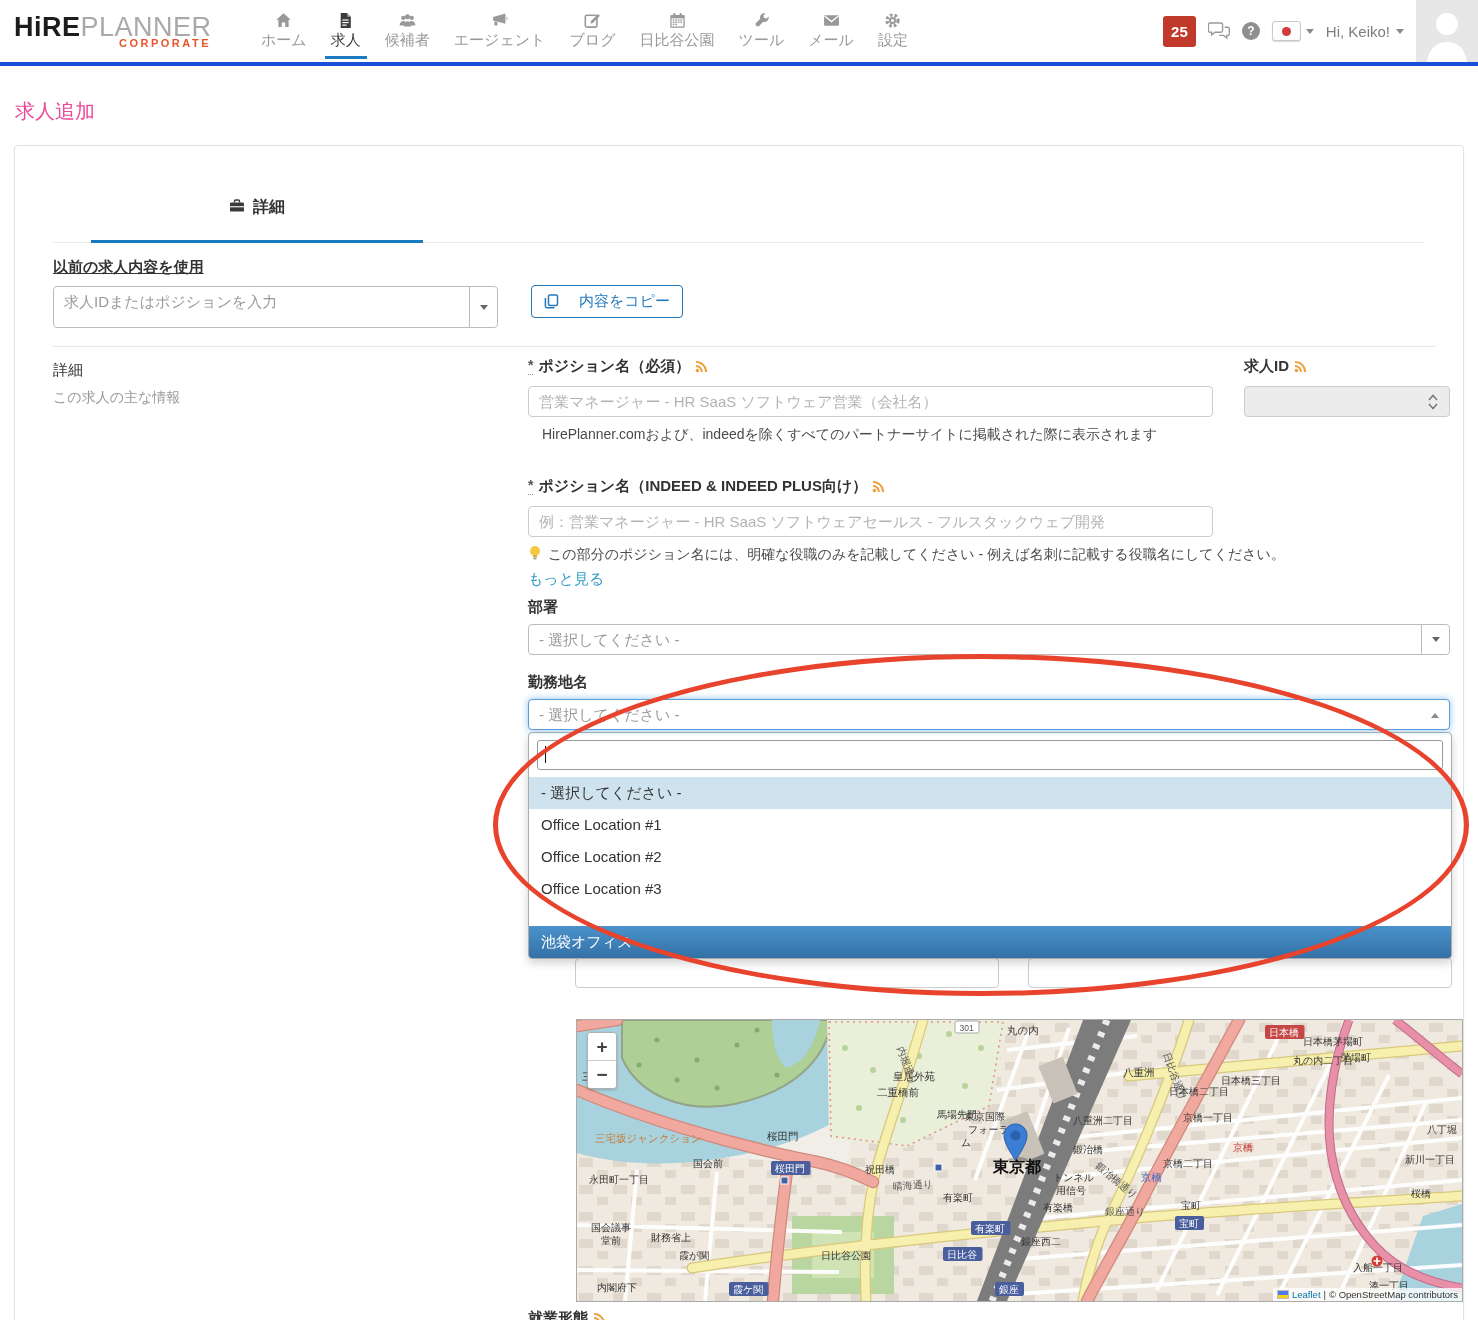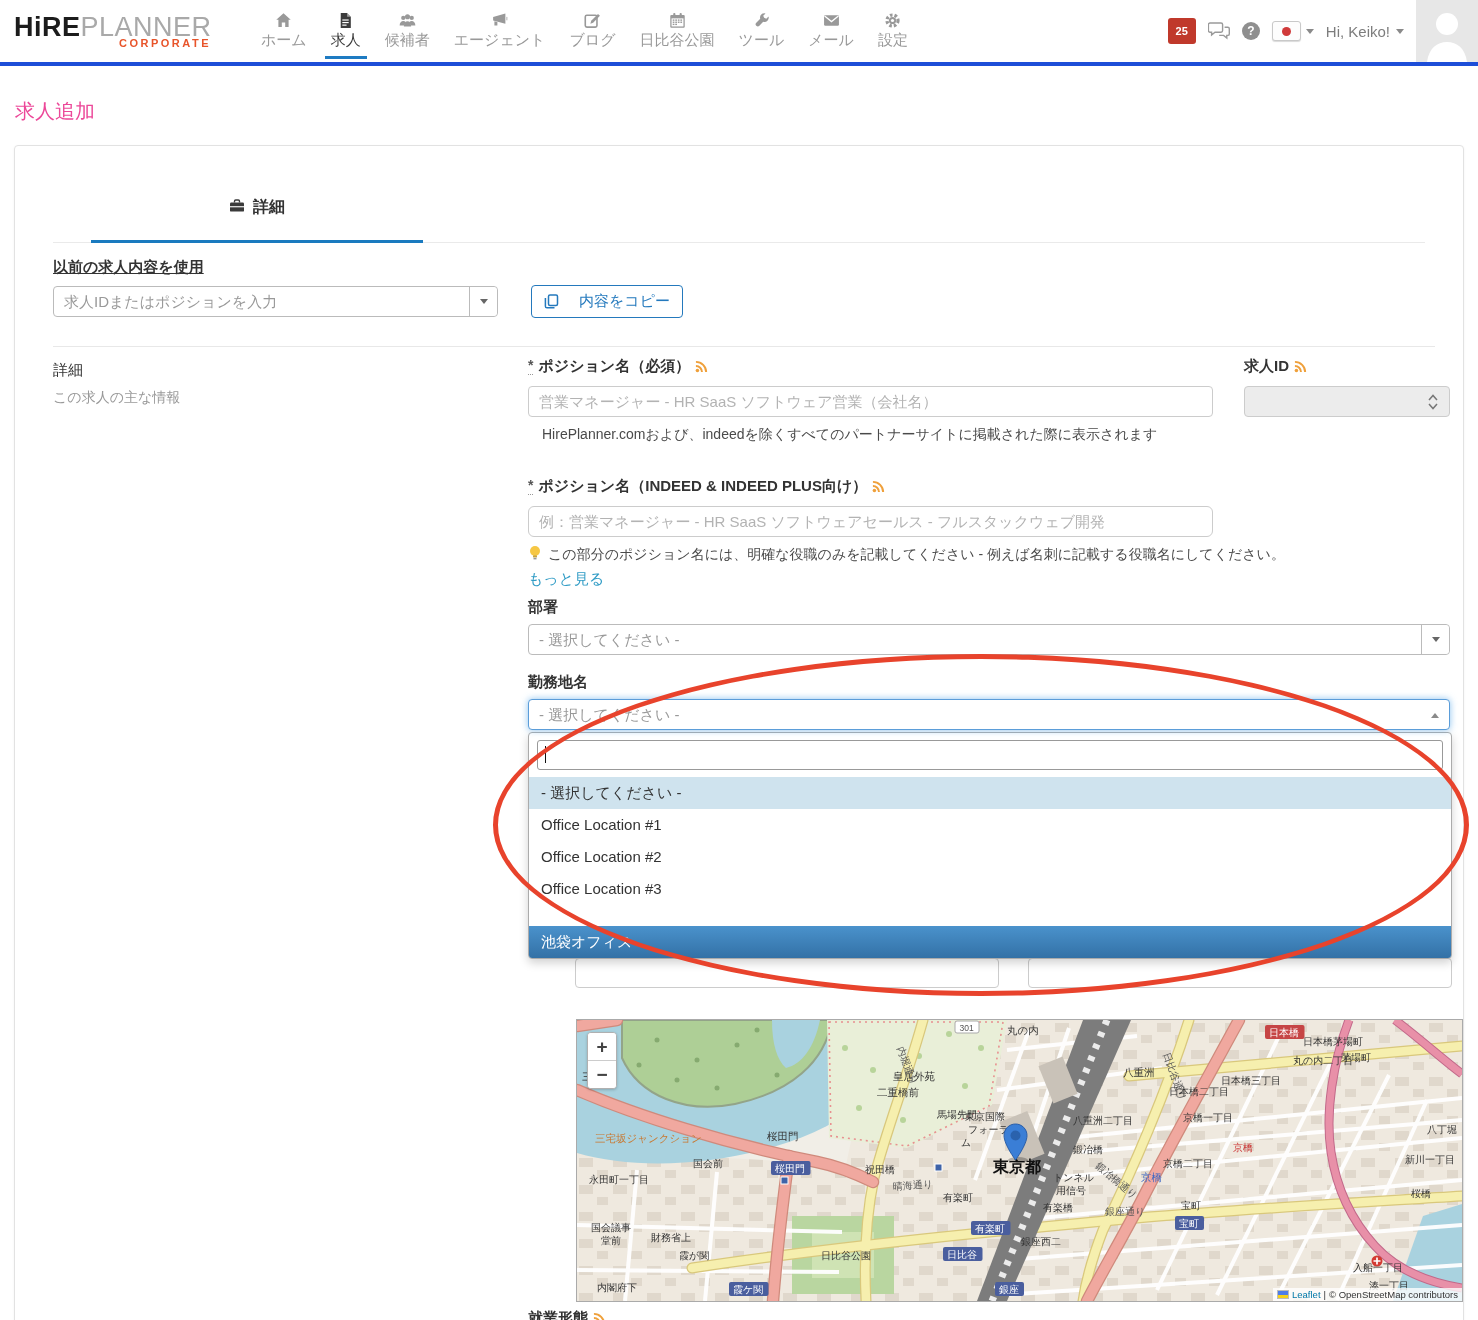--- a/index.html
+++ b/index.html
@@ -10,21 +10,21 @@
   .logo .l1{font-size:27px;letter-spacing:.5px;}
   .logo .hire{font-weight:bold;color:#1c1c1c;}
   .logo .planner{color:#a9a9a9;}
   .logo .l2{text-align:right;font-size:11px;font-weight:bold;letter-spacing:2.5px;color:#e8542a;margin-top:-3px;padding-right:28px;}
   .navmenu{display:flex;align-items:center;gap:24px;margin-left:22px;}
   .nav-item{position:relative;display:flex;flex-direction:column;align-items:center;gap:2px;color:#999;font-size:15px;cursor:pointer;}
   .nav-item svg{width:17px;height:17px;display:block;}
   .nav-item.active{color:#3c3c3c;}
   .nav-item.active::after{content:"";position:absolute;left:-6px;right:-6px;bottom:-9px;height:3px;background:#1e7bc2;}
   .topright{margin-left:auto;display:flex;align-items:center;gap:12px;}
-  .badge{background:#c0392b;color:#fff;font-weight:bold;font-size:11px;border-radius:3px;padding:7px 8px;}
+  .badge{background:#c0392b;color:#fff;font-weight:bold;font-size:15px;border-radius:3px;padding:7px 8px;}
   .chaticon svg,.helpicon{display:block;}
   .helpicon{width:18px;height:18px;border-radius:50%;background:#8f8f8f;color:#fff;font-size:12px;font-weight:bold;display:flex;align-items:center;justify-content:center;}
   .flag{width:27px;height:18px;background:#fdfdfd;border:1px solid #c9c9c9;border-radius:3px;position:relative;box-shadow:0 1px 1px rgba(0,0,0,.15);}
   .flag i{position:absolute;left:50%;top:50%;width:9px;height:9px;margin:-4.5px 0 0 -4.5px;background:#d03a3a;border-radius:50%;}
   .caret{width:0;height:0;border-left:4px solid transparent;border-right:4px solid transparent;border-top:5px solid #8a8a8a;display:inline-block;}
   .caret.up{border-top:none;border-bottom:5px solid #8a8a8a;}
   .greet{color:#7d7d7d;font-size:15px;display:flex;align-items:center;gap:6px;}
   .avatar{width:62px;height:62px;background:#e7e7e7;display:flex;align-items:flex-end;justify-content:center;overflow:hidden;}
   
   .pagetitle{position:absolute;left:15px;top:98px;font-size:20px;color:#ec4899;}
@@ -213,21 +213,21 @@
           <rect x="1" y="4.6" width="14" height="9" rx="1.2"></rect>
           <rect x="1" y="8.2" width="14" height="1.1" fill="#fff"></rect>
         </svg>
     </span>
     <span>詳細</span>
   </div>
   <div class="tabline"></div>
   <div class="tabu"></div>
 
   <div class="h15" style="position:absolute;left:38px;top:112px;text-decoration:underline;">以前の求人内容を使用</div>
-  <div class="combo" style="left:38px;top:140px;width:445px;height:31px;">
+  <div class="combo" style="left:38px;top:140px;width:445px;height:42px;">
     <div class="val">求人IDまたはポジションを入力</div>
     <div class="cbox">
         <span class="caret" style="border-left-width:4px;border-right-width:4px;border-top-width:5px;border-top-color:#666;"></span>
       </div>
   </div>
   <button class="copybtn" style="left:516px;top:139px;height:33px;">
     <svg width="15" height="15" viewBox="0 0 15 15">
         <rect x="4.5" y="1" width="9" height="10.5" rx="1.5" fill="none" stroke="#2479bd" stroke-width="1.5"></rect>
         <path d="M10.5 13.8 H3 a1.6 1.6 0 0 1 -1.6 -1.6 V4" fill="none" stroke="#2479bd" stroke-width="1.5"></path>
       </svg>
@@ -267,21 +267,21 @@
 
   <div class="flabel" style="left:513px;top:331px;">
     <span class="star">*</span>
     <span>ポジション名（INDEED &amp; INDEED PLUS向け）</span>
     <svg width="13" height="13" viewBox="0 0 14 14">
         <circle cx="2.6" cy="11.4" r="1.9" fill="#efa03b"></circle>
         <path d="M1 6.5 A6.5 6.5 0 0 1 7.5 13" stroke="#efa03b" stroke-width="2.1" fill="none"></path>
         <path d="M1 2 A11 11 0 0 1 12 13" stroke="#efa03b" stroke-width="2.1" fill="none"></path>
       </svg>
   </div>
-  <input class="tin" style="left: 513px; top: 360px; width: 685px; height: 31px; border-radius: 6px;" placeholder="例：営業マネージャー - HR SaaS ソフトウェアセールス - フルスタックウェブ開発">
+  <input class="tin" style="left: 513px; top: 360px; width: 685px; height: 31px;" placeholder="例：営業マネージャー - HR SaaS ソフトウェアセールス - フルスタックウェブ開発">
   <div class="help" style="left:513px;top:398px;width:900px;display:flex;gap:6px;align-items:flex-start;">
     <svg width="14" height="16" viewBox="0 0 14 16" style="flex:none;margin-top:1px;">
         <circle cx="7" cy="6" r="5" fill="#f6c744"></circle>
         <rect x="5" y="10.4" width="4" height="2" fill="#c9a43e"></rect>
         <rect x="5.5" y="12.8" width="3" height="1.6" fill="#9a9a9a"></rect>
       </svg>
     <span>この部分のポジション名には、明確な役職のみを記載してください - 例えば名刺に記載する役職名にしてください。</span>
   </div>
   <div class="link" style="left:513px;top:424px;">もっと見る</div>
 

